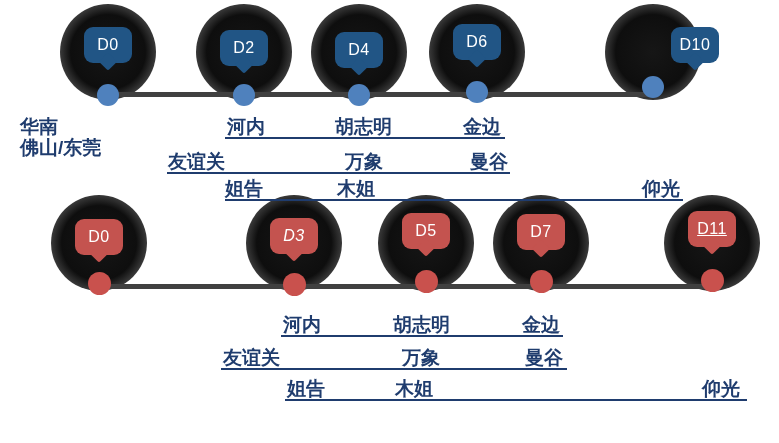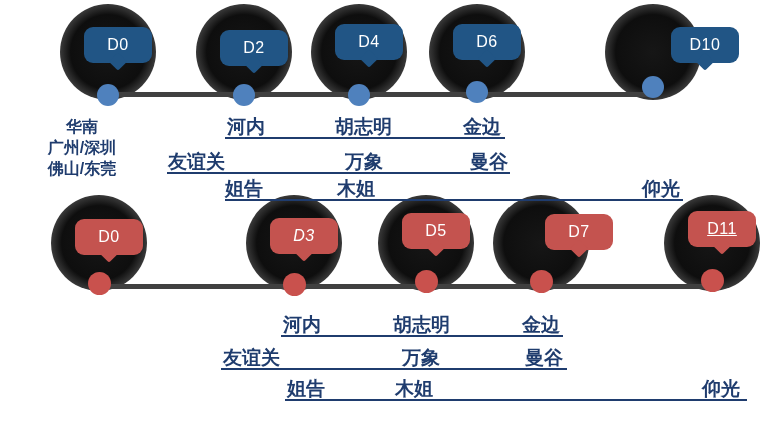--- a/index.html
+++ b/index.html
@@ -7,36 +7,36 @@
     position:relative;width:779px;height:443px;background:#fff;overflow:hidden;
     font-family:"Liberation Sans", sans-serif;
   }
   .halo{
     position:absolute;width:96px;height:96px;border-radius:50%;
     background:radial-gradient(circle, #161616 0%, #0e0e0e 55%, rgba(12,12,12,0.82) 70%, rgba(12,12,12,0) 85%);
     z-index:1;
   }
   .tl-line{position:absolute;height:5px;background:#404040;z-index:2;}
   .pin{
-    position:absolute;width:68px;height:36px;border-radius:9px;z-index:4;
+    position:absolute;width:48px;height:36px;border-radius:9px;z-index:4;
     display:flex;align-items:center;justify-content:center;
     color:#fff;font-size:16px;letter-spacing:0.5px;
   }
   .pin::after{
     content:"";position:absolute;left:50%;bottom:-5px;width:13px;height:13px;
     transform:translateX(-50%) rotate(45deg);background:inherit;border-radius:2px;z-index:-1;
   }
   .pin.south{background:#215585;}
   .pin.east{background:#C4534F;}
   .dot{position:absolute;border-radius:50%;z-index:5;}
   .dot.south{width:22px;height:22px;background:#4F81BD;}
   .dot.east{width:23px;height:23px;background:#C9514D;}
   .origin{
-    position:absolute;text-align:center;color:#1F3C6E;font-weight:bold;
-    font-size:16px;z-index:6;
+    position:absolute;text-align:left;color:#1F3C6E;font-weight:bold;
+    font-size:19px;z-index:6;
   }
   .origin div{white-space:nowrap;}
   .origin.south div{line-height:21px;}
   .origin.east div{line-height:22px;}
   .row{
     position:absolute;border-bottom:2px solid #1F3C6E;z-index:6;
   }
   .city{
     position:absolute;bottom:0;color:#1F3C6E;font-weight:bold;font-size:19px;
     line-height:21px;white-space:nowrap;
@@ -55,39 +55,38 @@
     <div class="halo" style="left:605px;top:4px;"></div>
 
     <div class="tl-line" style="left:108px;top:92px;width:543px;"></div>
 
     <div class="pin south" style="left:84px;top:27px;">
         <span>D0</span>
       </div>
     <div class="pin south" style="left:220px;top:30px;">
         <span>D2</span>
       </div>
-    <div class="pin south" style="left:335px;top:24px;">
+    <div class="pin south" style="left:335px;top:32px;">
         <span>D4</span>
       </div>
     <div class="pin south" style="left:453px;top:24px;">
         <span>D6</span>
       </div>
     <div class="pin south" style="left:629px;top:27px;margin-left:42px;">
         <span>D10</span>
       </div>
 
     <div class="dot south" style="left:97px;top:84px;"></div>
     <div class="dot south" style="left:233px;top:84px;"></div>
     <div class="dot south" style="left:348px;top:84px;"></div>
     <div class="dot south" style="left:466px;top:81px;"></div>
     <div class="dot south" style="left:642px;top:76px;"></div>
 
     <div class="origin south" style="left:20px;top:116px;width:124px;">
       <div>华南</div>
-      <div>广州/深圳</div>
       <div>佛山/东莞</div>
     </div>
 
     <div class="row" style="left:225px;top:114px;width:280px;height:23px;">
       <span class="city" style="left:2px;">河内</span>
       <span class="city" style="left:110px;">胡志明</span>
       <span class="city" style="left:238px;">金边</span>
     </div>
     <div class="row" style="left:167px;top:150px;width:343px;height:22px;">
       <span class="city" style="left:1px;">友谊关</span>
@@ -112,21 +111,21 @@
 
     <div class="pin east" style="left:75px;top:219px;">
         <span>D0</span>
       </div>
     <div class="pin east" style="left:270px;top:218px;font-style:italic;">
         <span>D3</span>
       </div>
     <div class="pin east" style="left:402px;top:213px;">
         <span>D5</span>
       </div>
-    <div class="pin east" style="left:517px;top:214px;margin-left:28px;">
+    <div class="pin east" style="left:517px;top:214px;">
         <span>D7</span>
       </div>
     <div class="pin east" style="left:688px;top:211px;text-decoration:underline;">
         <span>D11</span>
       </div>
 
     <div class="dot east" style="left:88px;top:272px;"></div>
     <div class="dot east" style="left:283px;top:273px;"></div>
     <div class="dot east" style="left:415px;top:270px;"></div>
     <div class="dot east" style="left:530px;top:270px;"></div>

